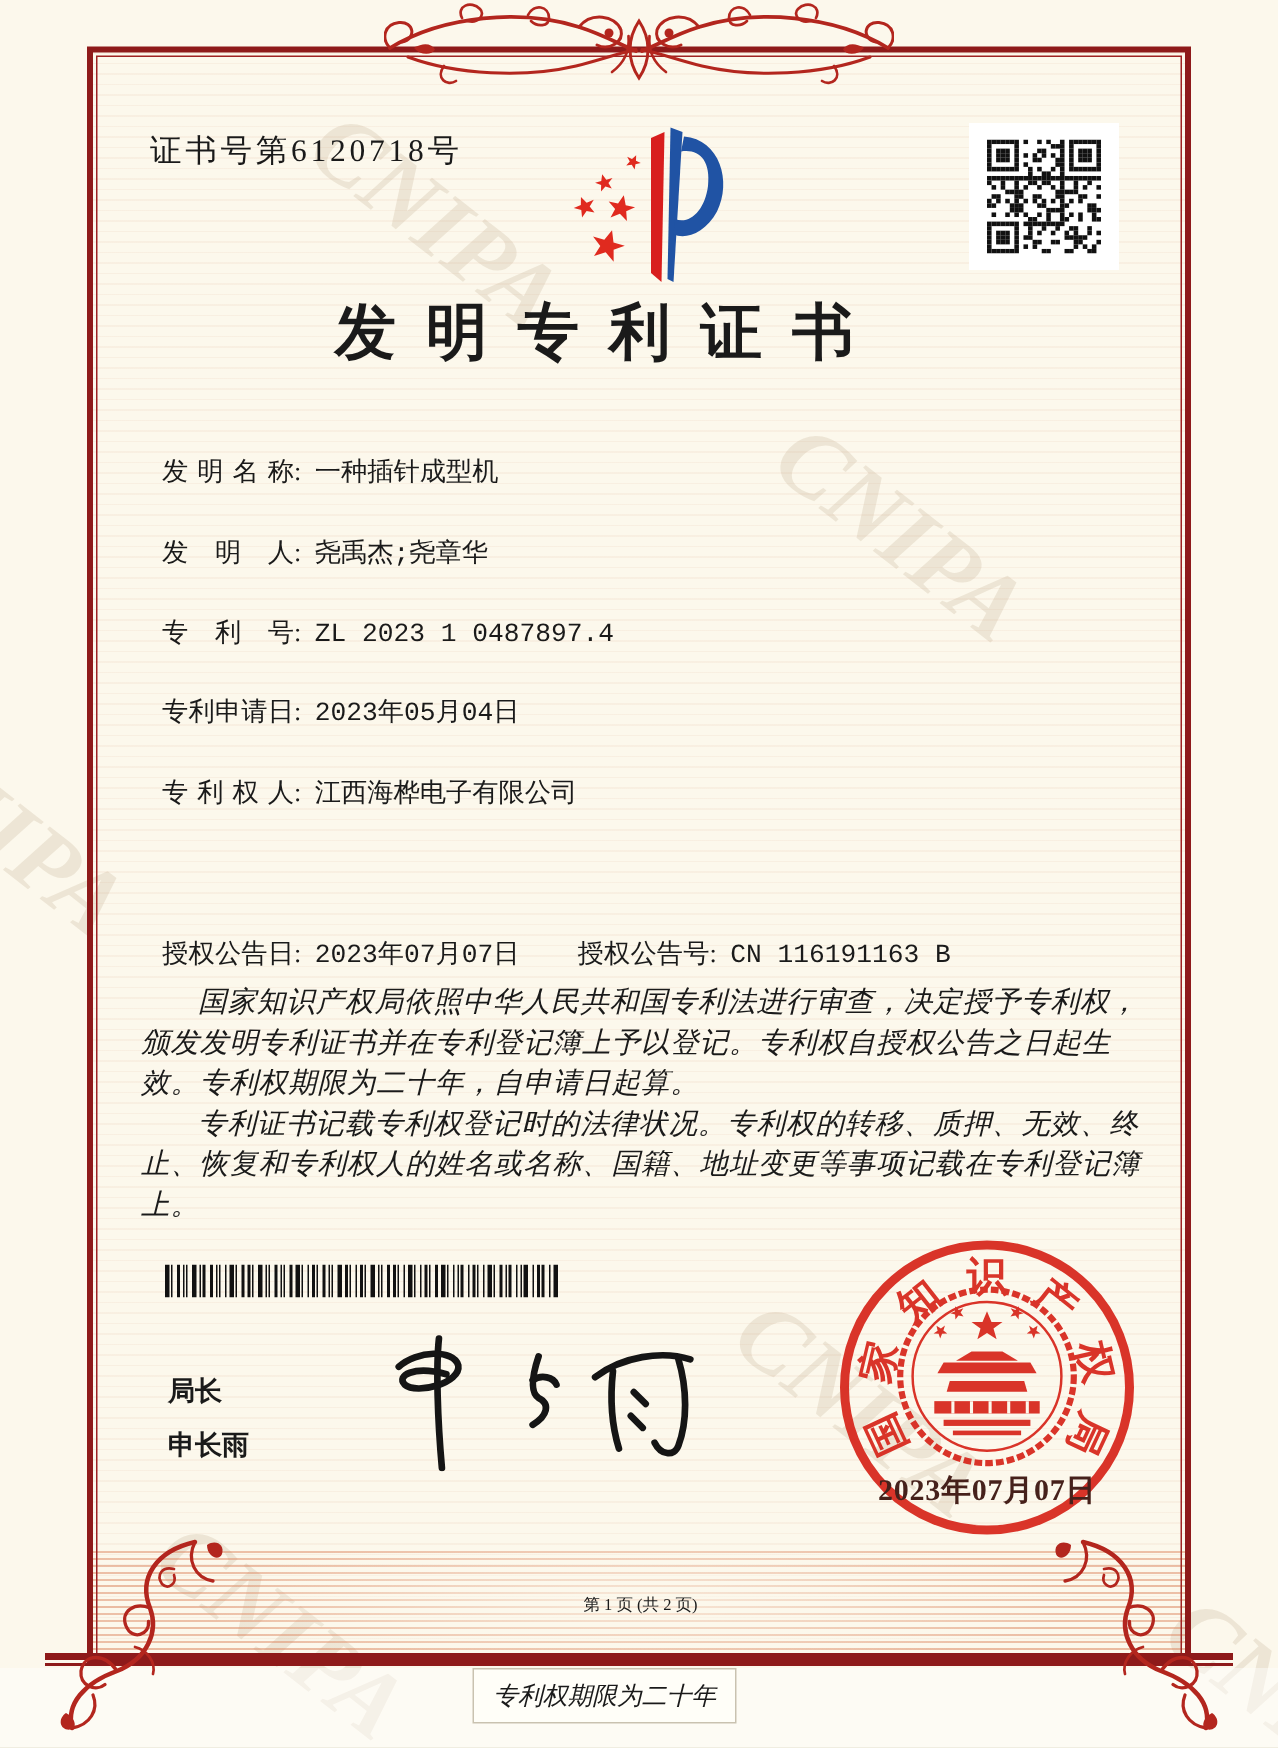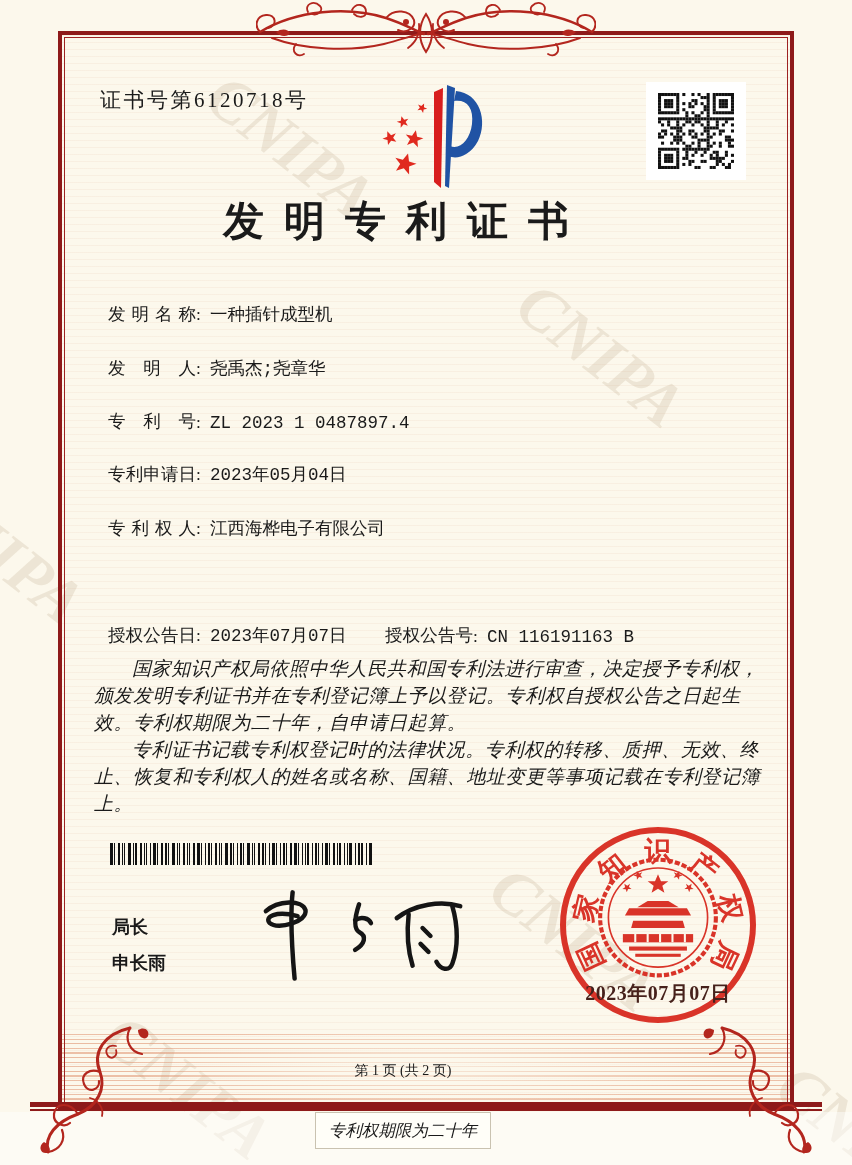--- a/index.html
+++ b/index.html
@@ -52,21 +52,21 @@
   
   .seal{position:absolute;left:560px;top:827px;width:196px;height:196px;box-sizing:border-box;
         border:6px solid #d7261b;border-radius:50%;z-index:4;opacity:0.93;}
   .sealchar{position:absolute;left:50%;top:50%;width:30px;height:30px;margin:-15px 0 0 -15px;
             display:flex;align-items:center;justify-content:center;transform-origin:center;
             font-weight:700;font-size:27px;color:#d7261b;}
   .seal-emblem{position:absolute;left:50%;top:50%;transform:translate(-50%,-56%);}
   .seal-date{position:absolute;left:0;bottom:10px;width:100%;text-align:center;
              font-weight:700;font-size:20px;color:#39110c;letter-spacing:0.5px;}
   
-  .page-info{position:absolute;left:58px;top:1062px;width:690px;text-align:center;font-size:14px;z-index:3;}
+  .page-info{position:absolute;left:58px;top:1062px;width:690px;text-align:center;font-size:11px;z-index:3;padding-left:24px;}
   .cont-box{position:absolute;left:315px;top:1112px;width:174px;height:35px;background:#fffef8;
             border:1px solid #c9c2b0;z-index:3;display:flex;align-items:center;justify-content:center;
             font-style:italic;font-size:16.5px;}
   svg .stroke{fill:none;stroke:#b3261e;stroke-linecap:round;}
 </style>
 </head>
 <body>
 
 <div class="page">
 

